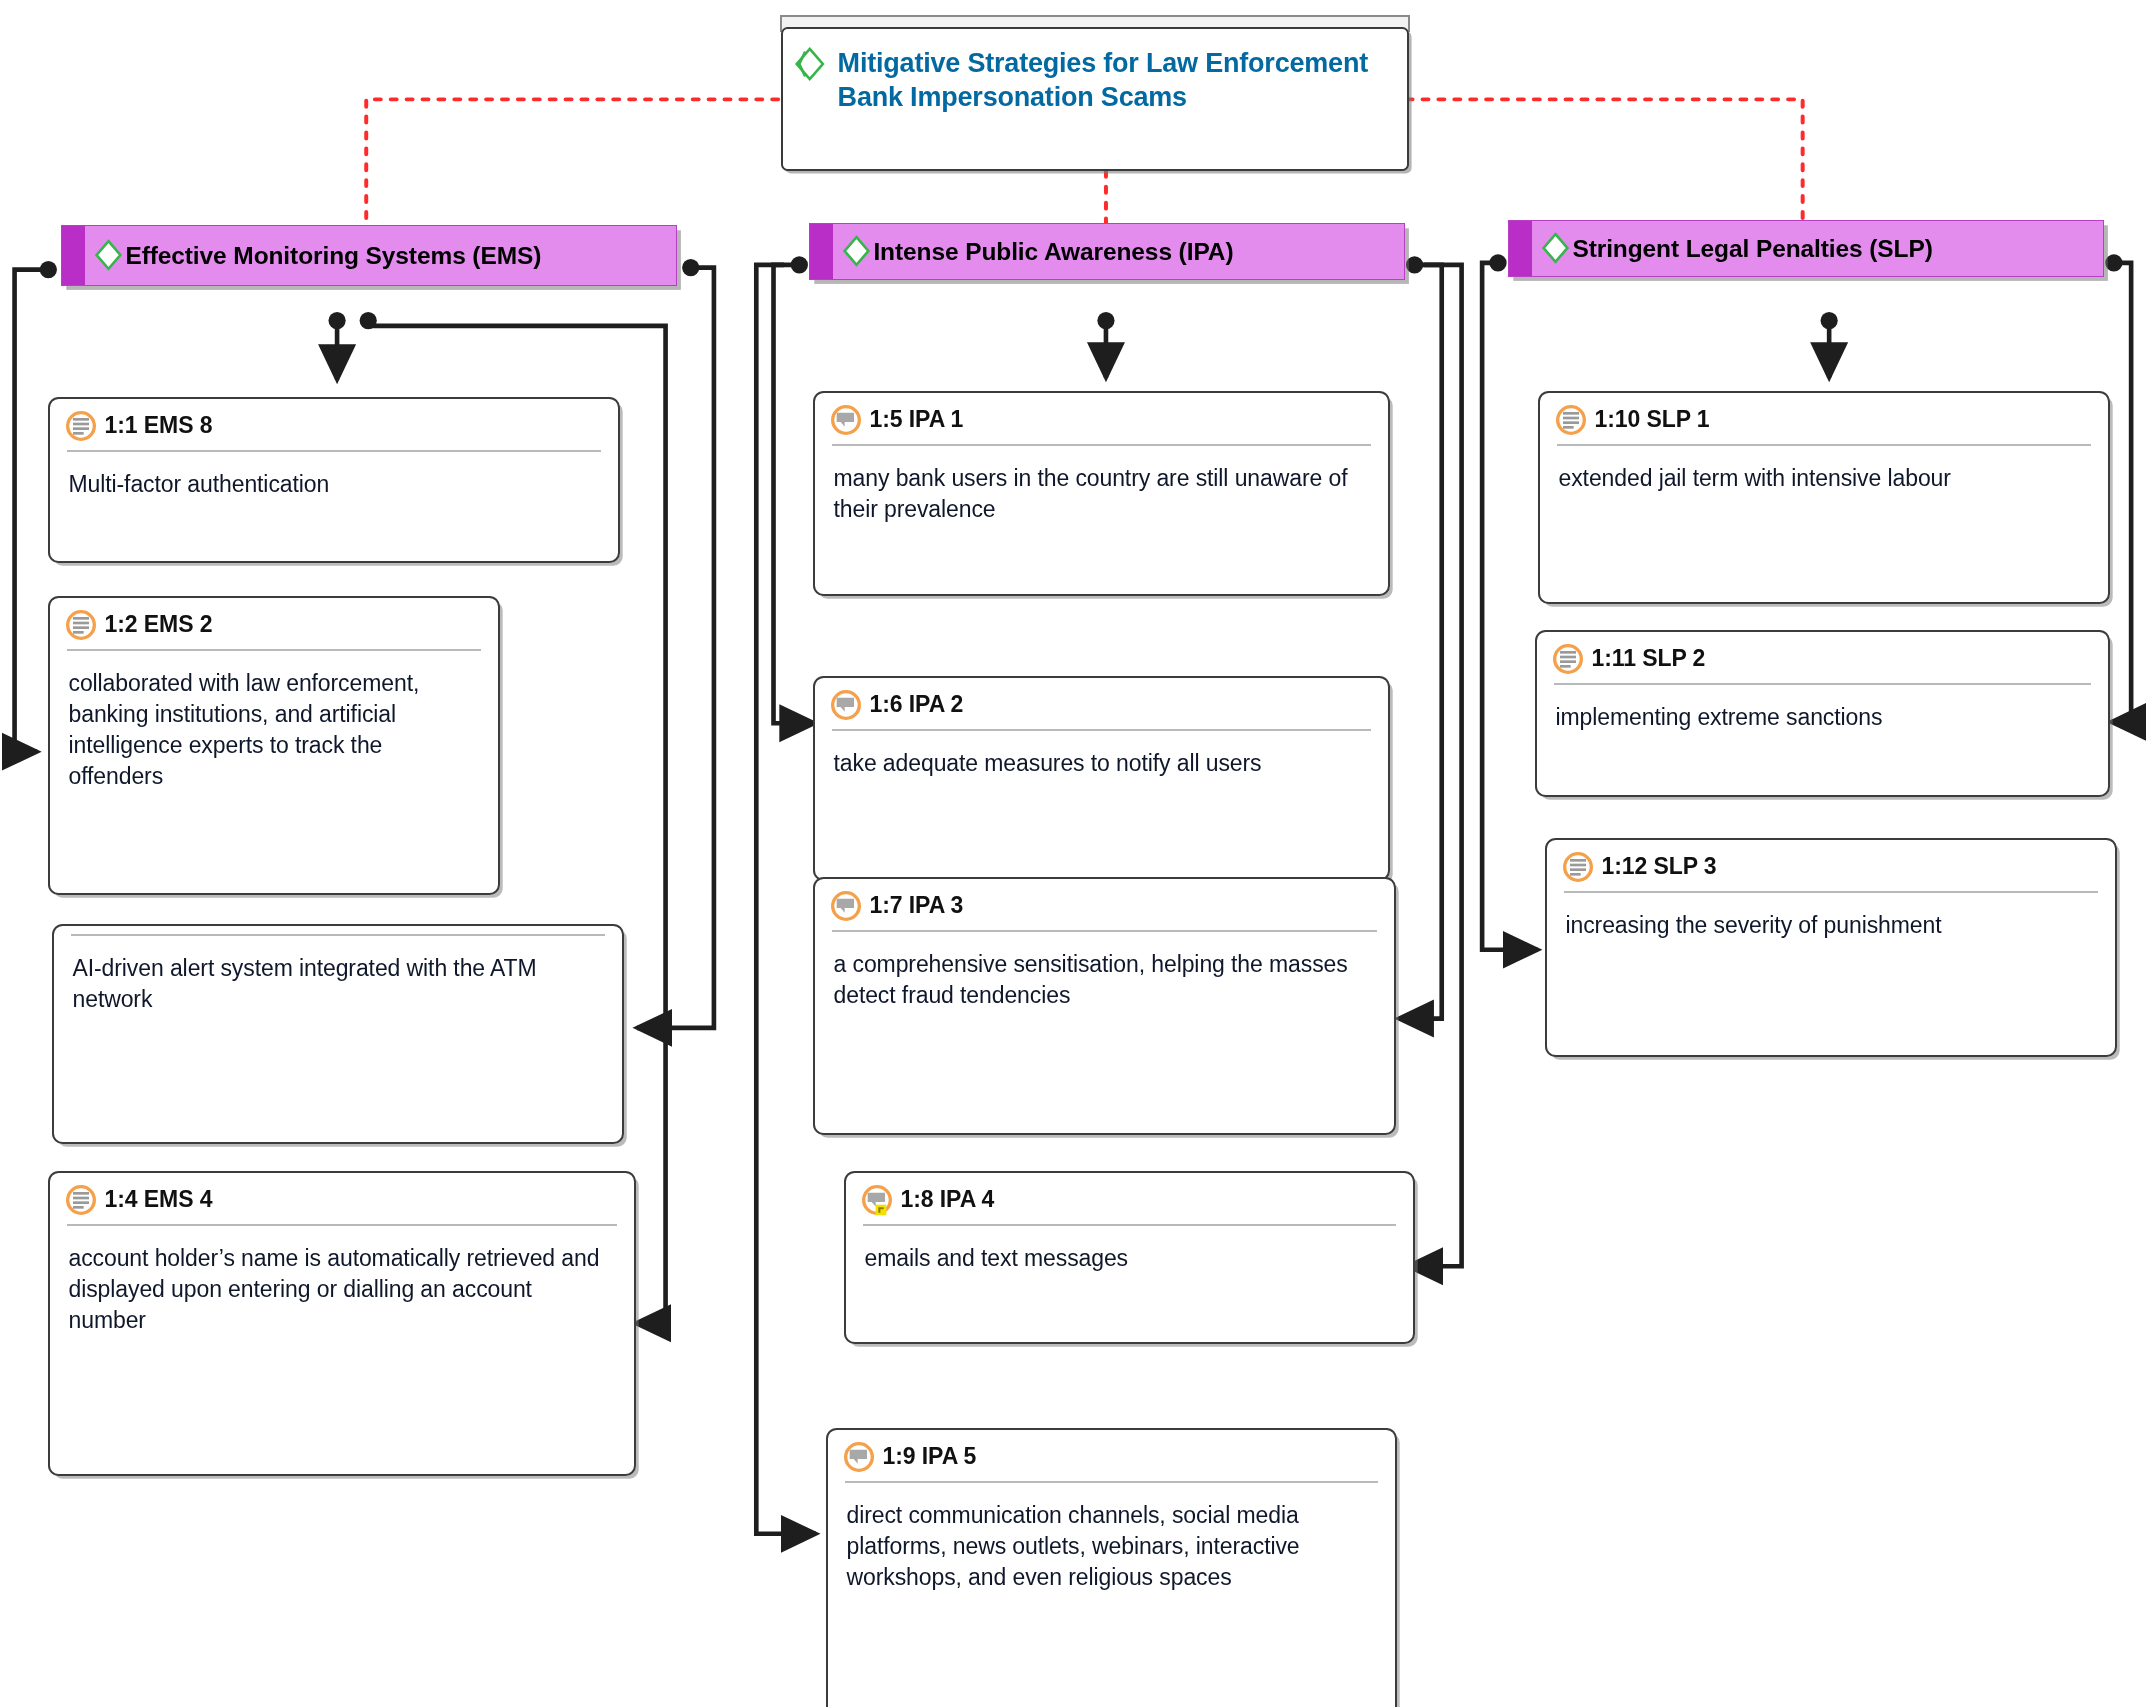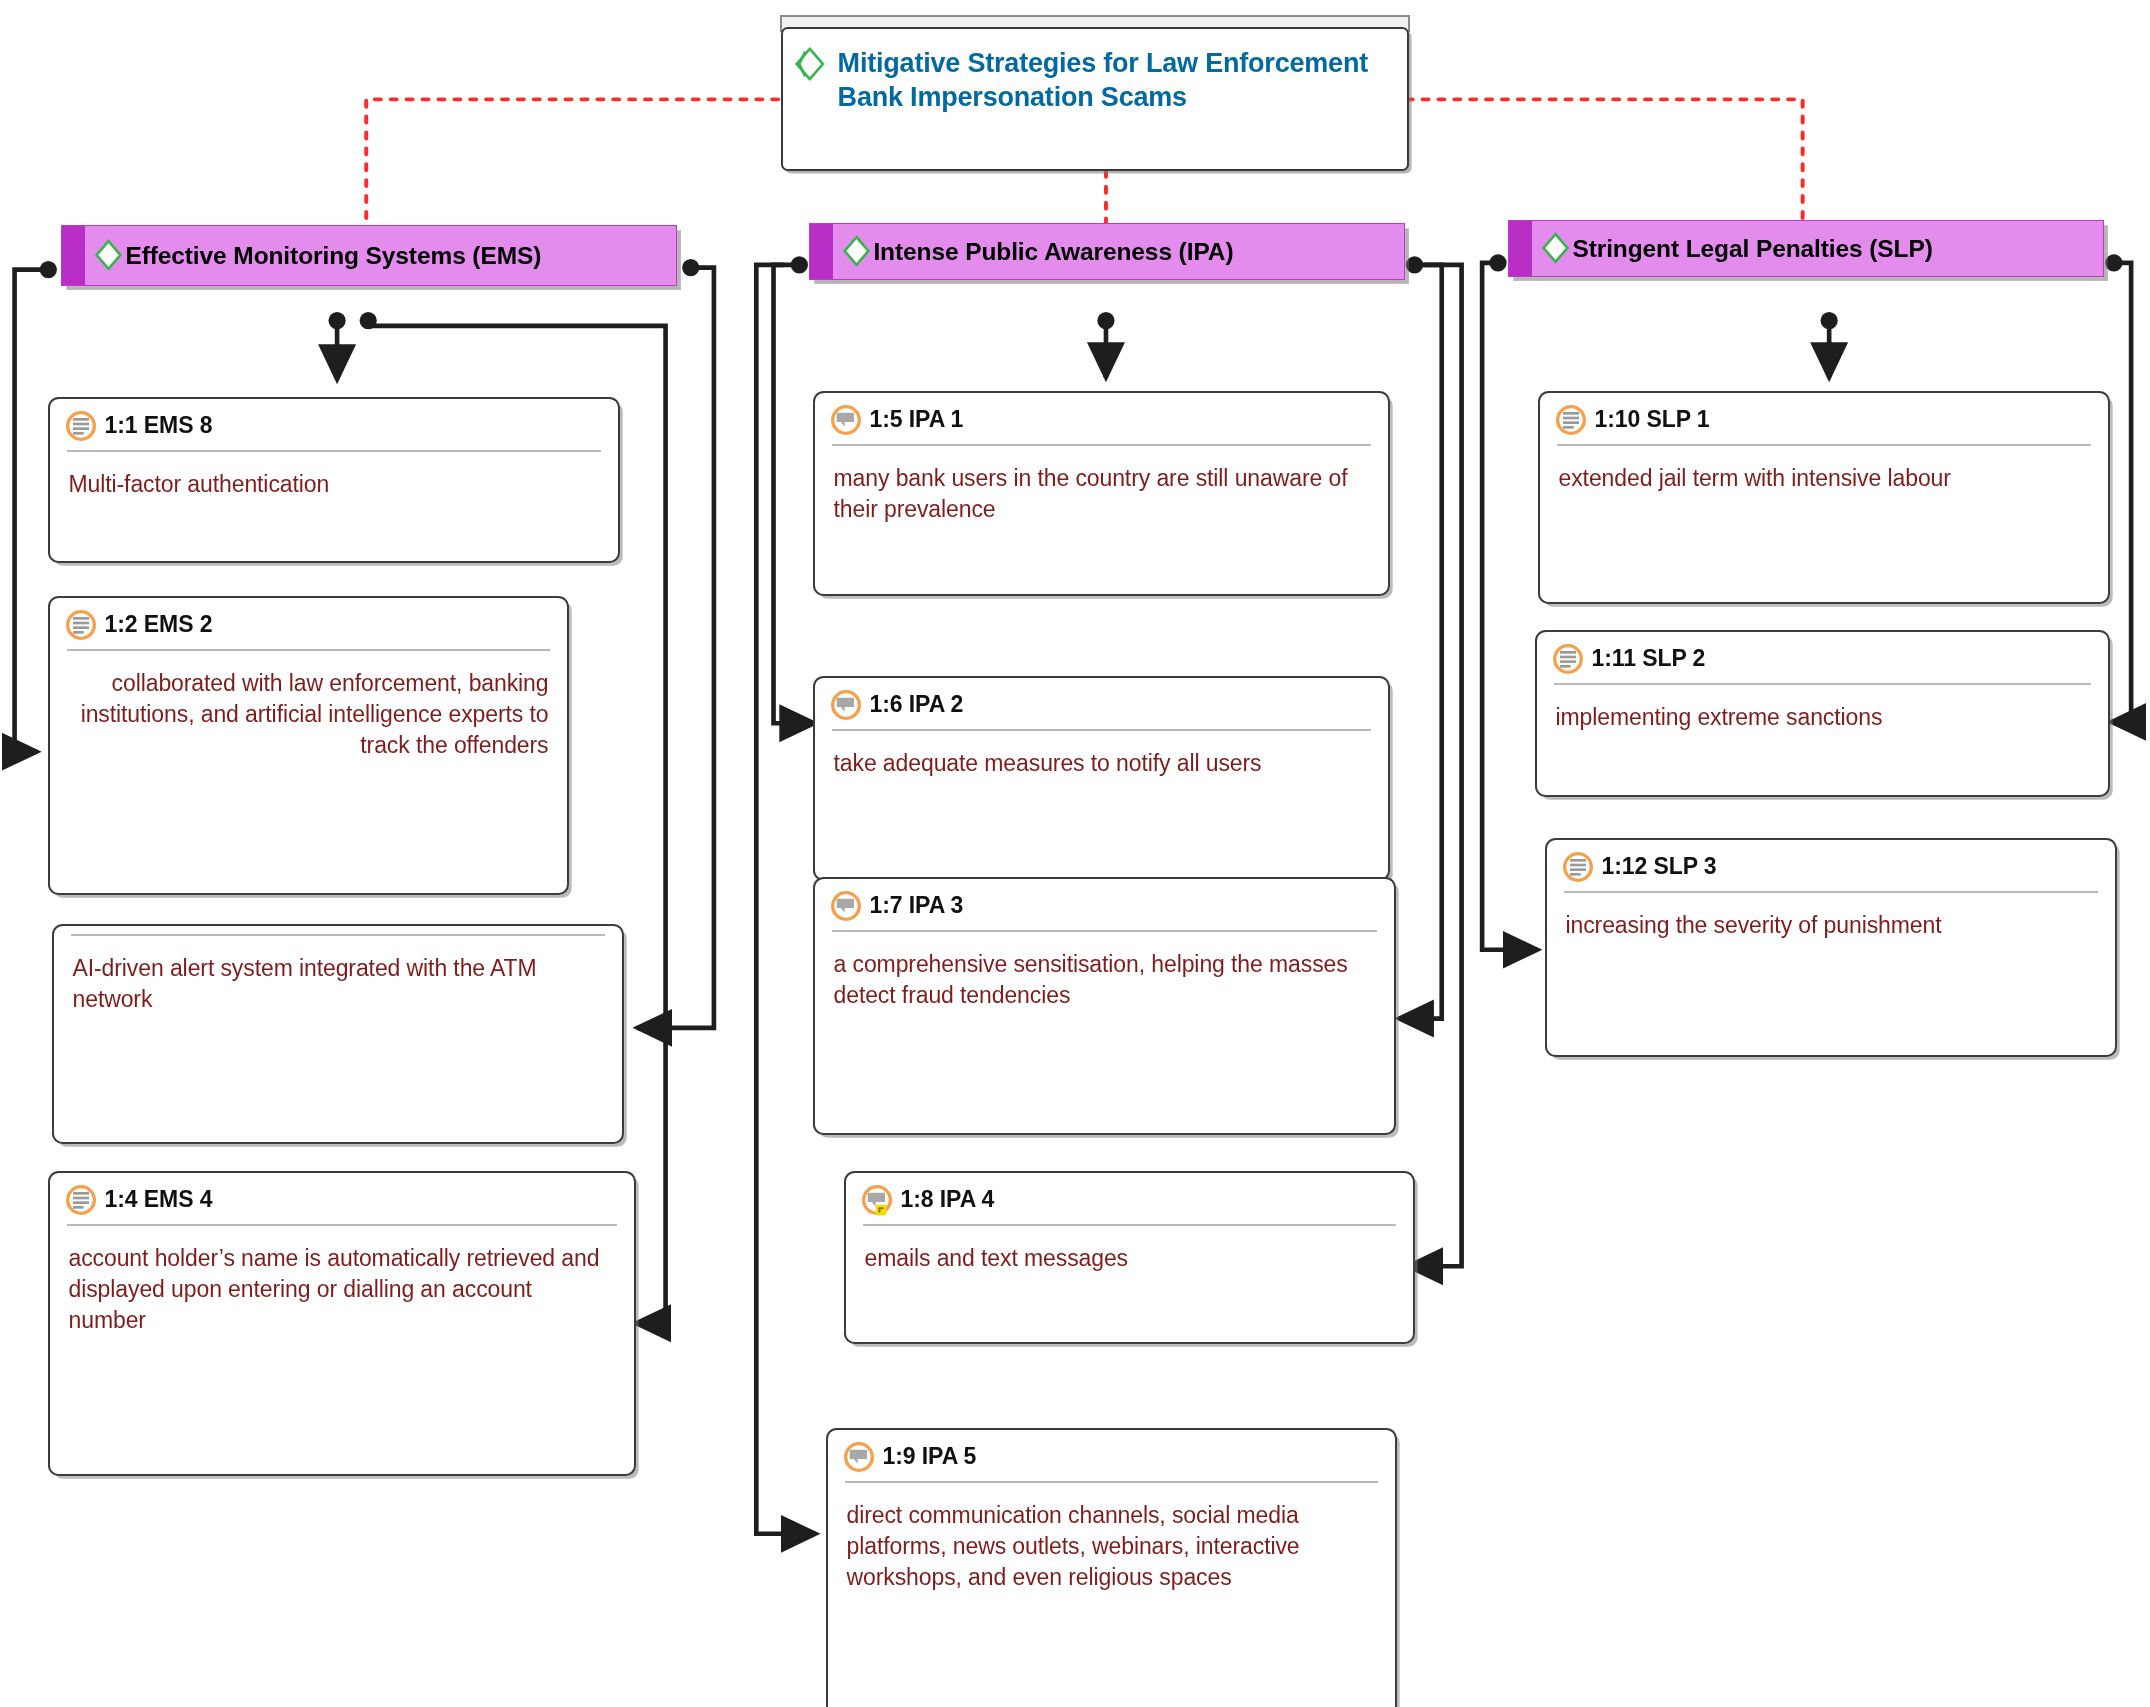--- a/index.html
+++ b/index.html
@@ -22,21 +22,21 @@
   .cat .stripe{flex:0 0 auto;align-self:stretch;background:#b92ec6;width:22.5px;}
   .cat .catbody{flex:1 1 auto;display:flex;align-items:center;height:100%;background:#e38cee;padding-left:9.3px;}
   .cat .cattext{font-size:24.5px;font-weight:bold;color:#000000;letter-spacing:-0.1px;white-space:nowrap;}
 
   
   .card{position:absolute;box-sizing:border-box;background:#ffffff;border:2.6px solid #3c3c3c;border-radius:10.6px;
         box-shadow:4px 4px 0 -1.3px rgba(120,120,120,.5);}
   .card .hdr{display:flex;align-items:center;padding:10.6px 14.6px 0 14.6px;}
   .card .hdrtxt{font-size:23px;font-weight:bold;color:#111;letter-spacing:-0.1px;white-space:nowrap;}
   .card .rule{height:2px;background:#b9b9b9;margin:8px 17px 0 17px;}
-  .card .body{padding:17px 18.5px 6.6px 18.5px;font-size:23px;color:#7f1d1d;line-height:1.35;letter-spacing:-0.1px;}
+  .card .body{padding:17px 18.5px 6.6px 18.5px;font-size:23px;color:#0f172a;line-height:1.35;letter-spacing:-0.1px;}
 
   .leafico{flex:0 0 auto;position:relative;width:32px;height:32px;margin-right:8px;}
   .leafico svg{display:block;}
 </style>
 </head>
 <body>
 
 <div id="stage">
 
   <svg id="links" viewBox="0 0 3248 2579">
@@ -127,21 +127,21 @@
               <rect x="12" y="33" width="16" height="4"></rect>
             </g>
         </svg>
       </span>
       <span class="hdrtxt">1:1 EMS 8</span>
     </div>
     <div class="rule"></div>
     <div class="body">Multi-factor authentication</div>
   </div>
 
-  <div class="card" style="left:48px;top:596px;width:521px;height:299px;text-align:right;">
+  <div class="card" style="left:48px;top:596px;width:452px;height:299px;">
     <div class="hdr">
       <span class="leafico">
         <svg width="32" height="32" viewBox="0 0 48 48">
           <circle cx="24" cy="24" r="20" fill="#ffffff" stroke="#f5a04a" stroke-width="5"></circle>
           <g fill="#9a9a9a">
               <rect x="12" y="12" width="24" height="4"></rect>
               <rect x="12" y="19" width="24" height="4"></rect>
             <rect x="12" y="26" width="24" height="4"></rect>
               <rect x="12" y="33" width="16" height="4"></rect>
             </g>

